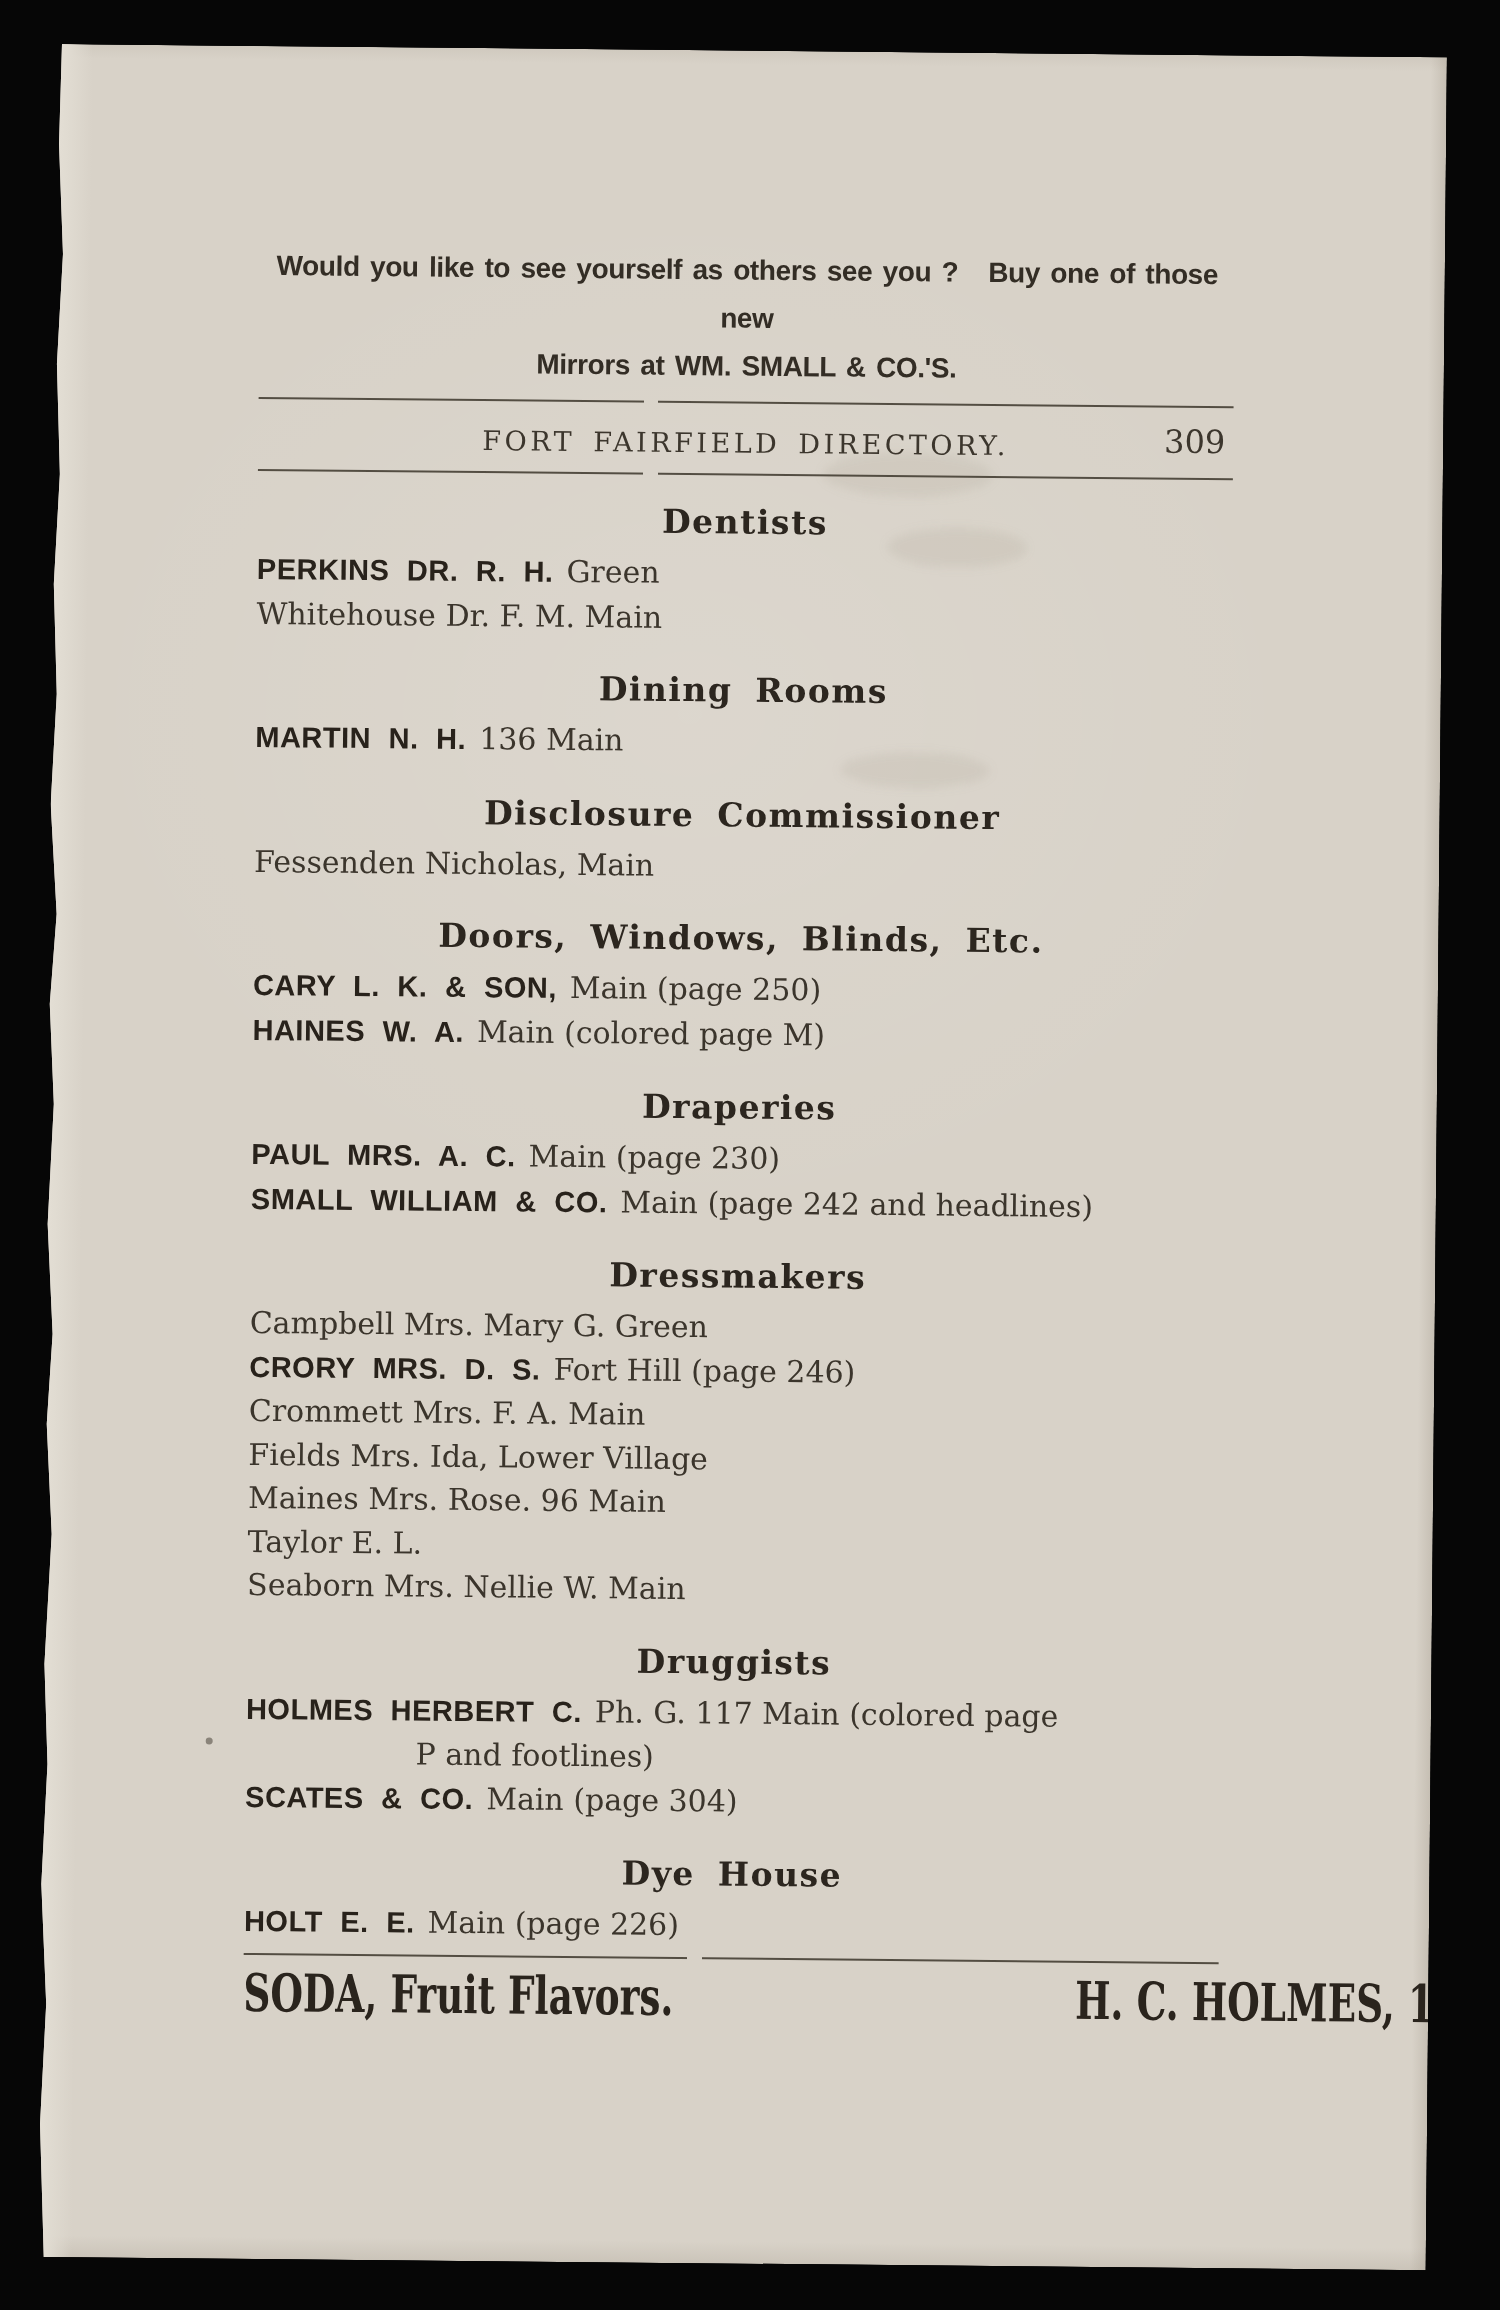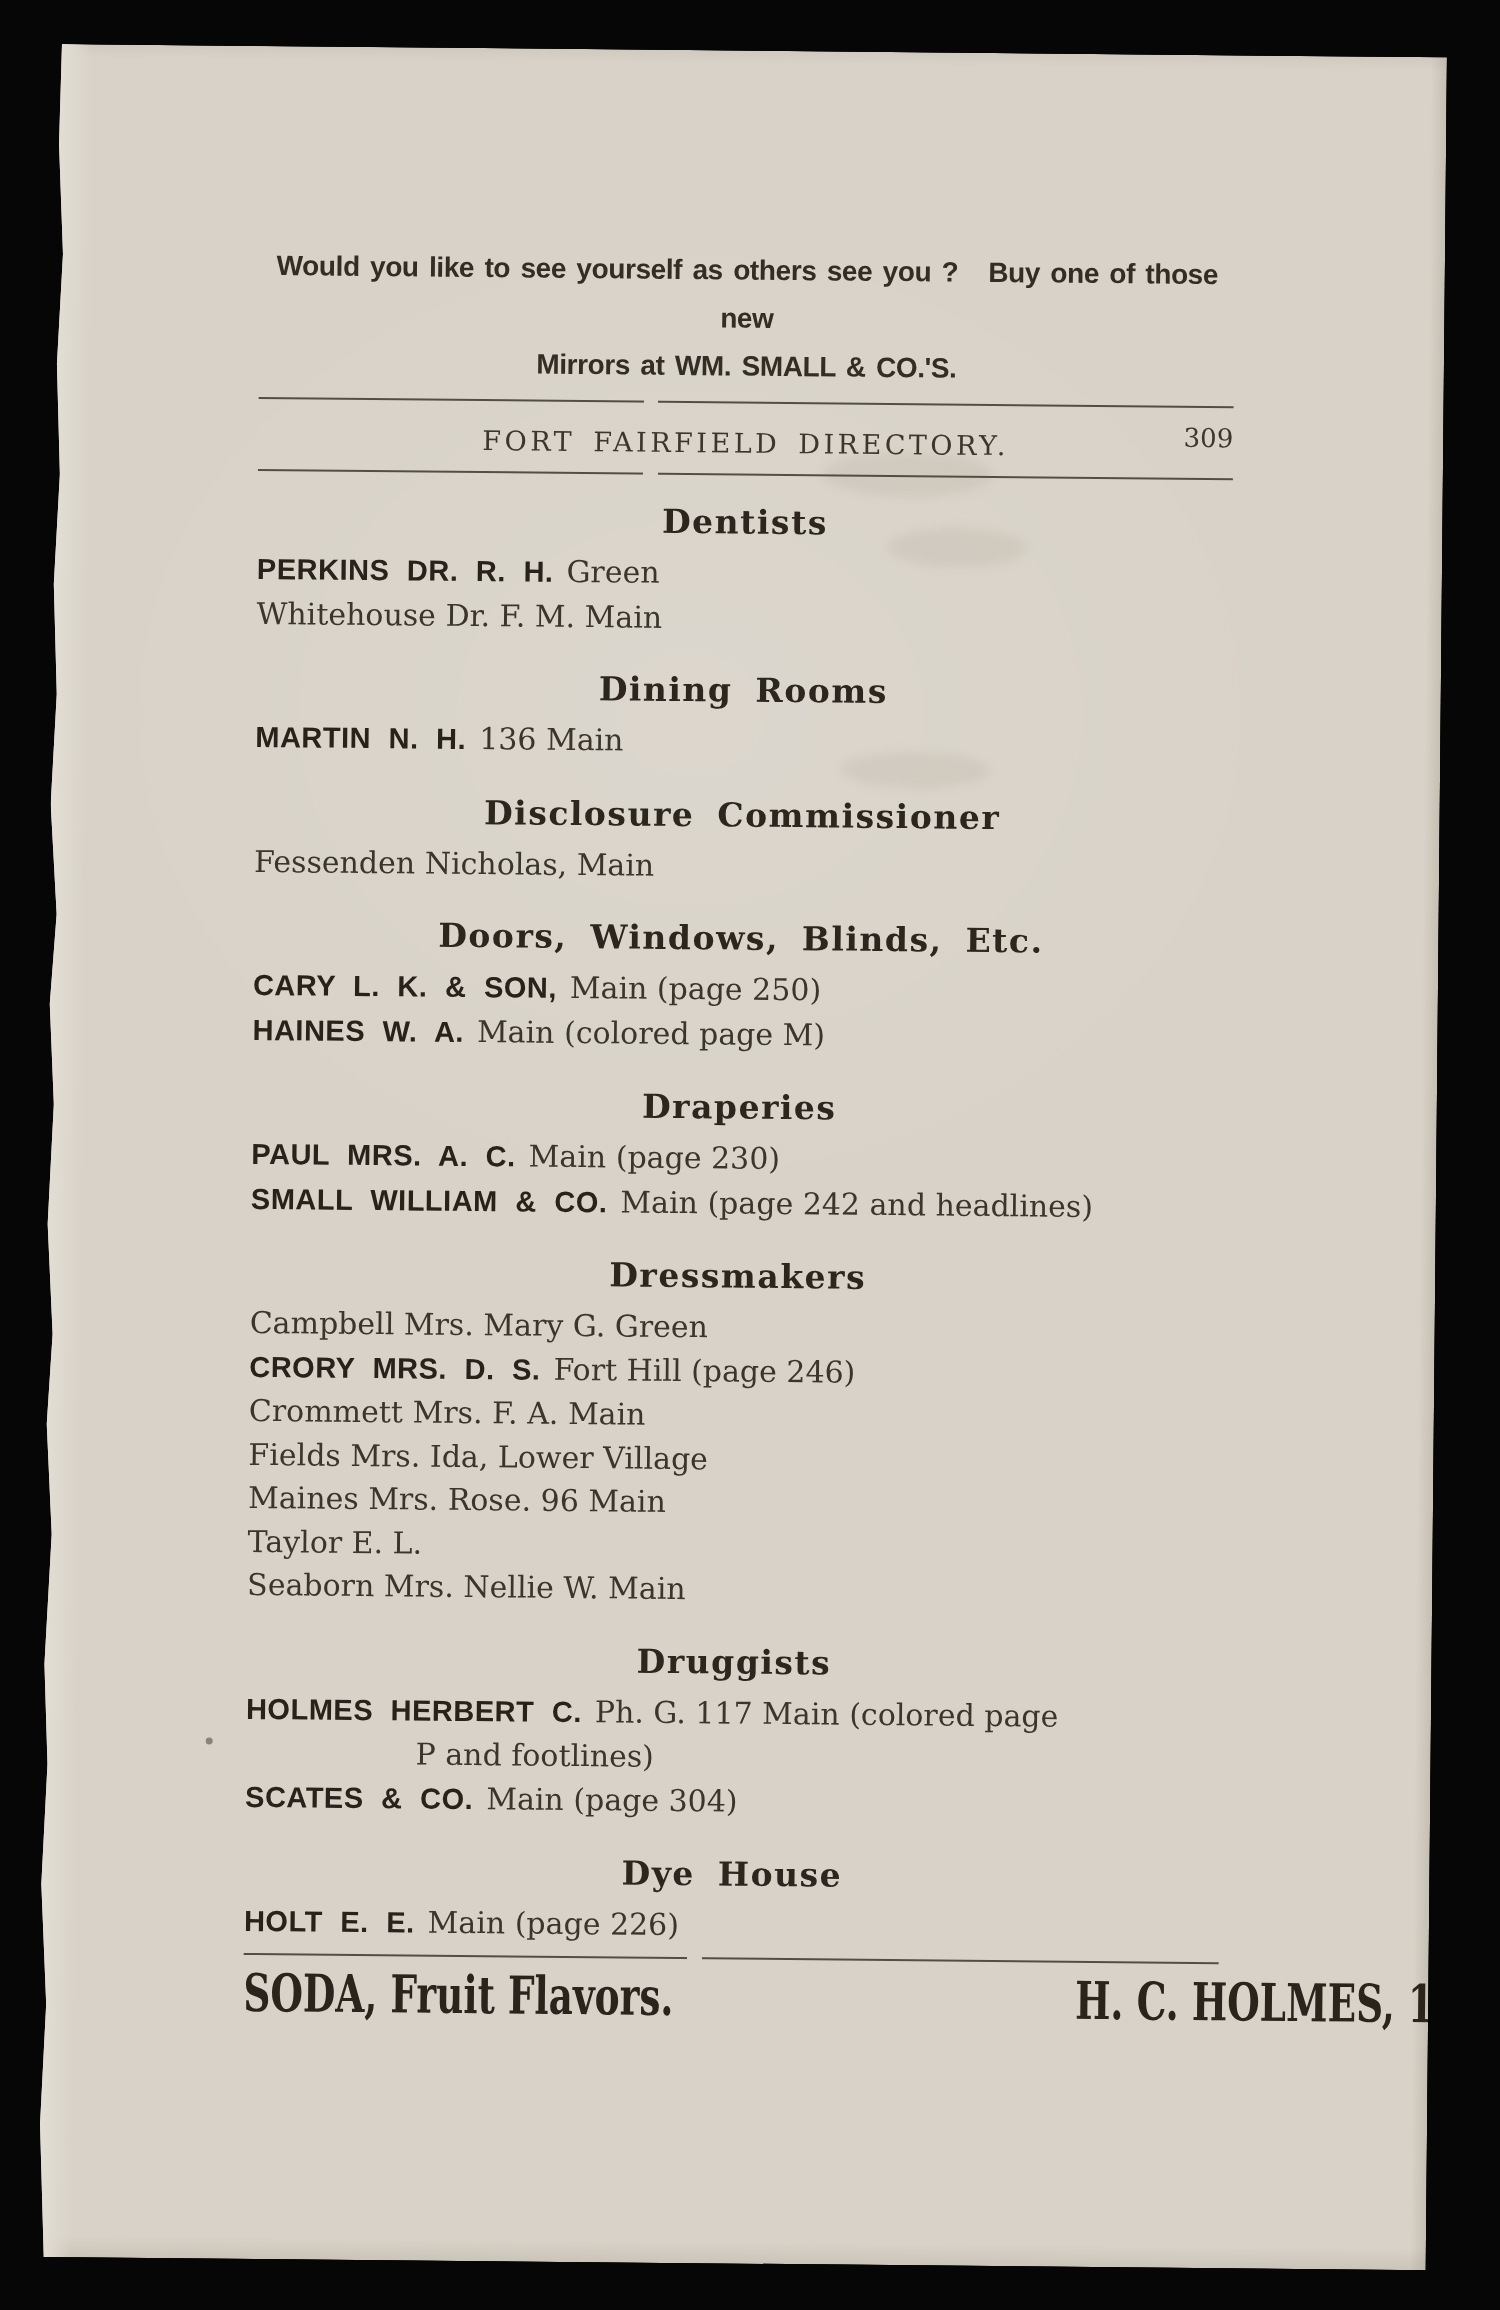--- a/index.html
+++ b/index.html
@@ -90,23 +90,23 @@
     transform: translateX(-50%);
     top: 2px;
     font-size: 27px;
     letter-spacing: 3.5px;
     word-spacing: 6px;
     color: #3c362d;
     white-space: nowrap;
   }
   .mh-page {
     position: absolute;
-    right: 0;
+    right: 8px;
     top: -7px;
-    font-size: 26px;
+    font-size: 32px;
     color: #3c362d;
   }
   
   .section { margin-top: 29px; }
   .section:first-child { margin-top: 25px; }
   .heading {
     text-align: center;
     font-weight: 700;
     font-size: 33px;
     line-height: 44px;

